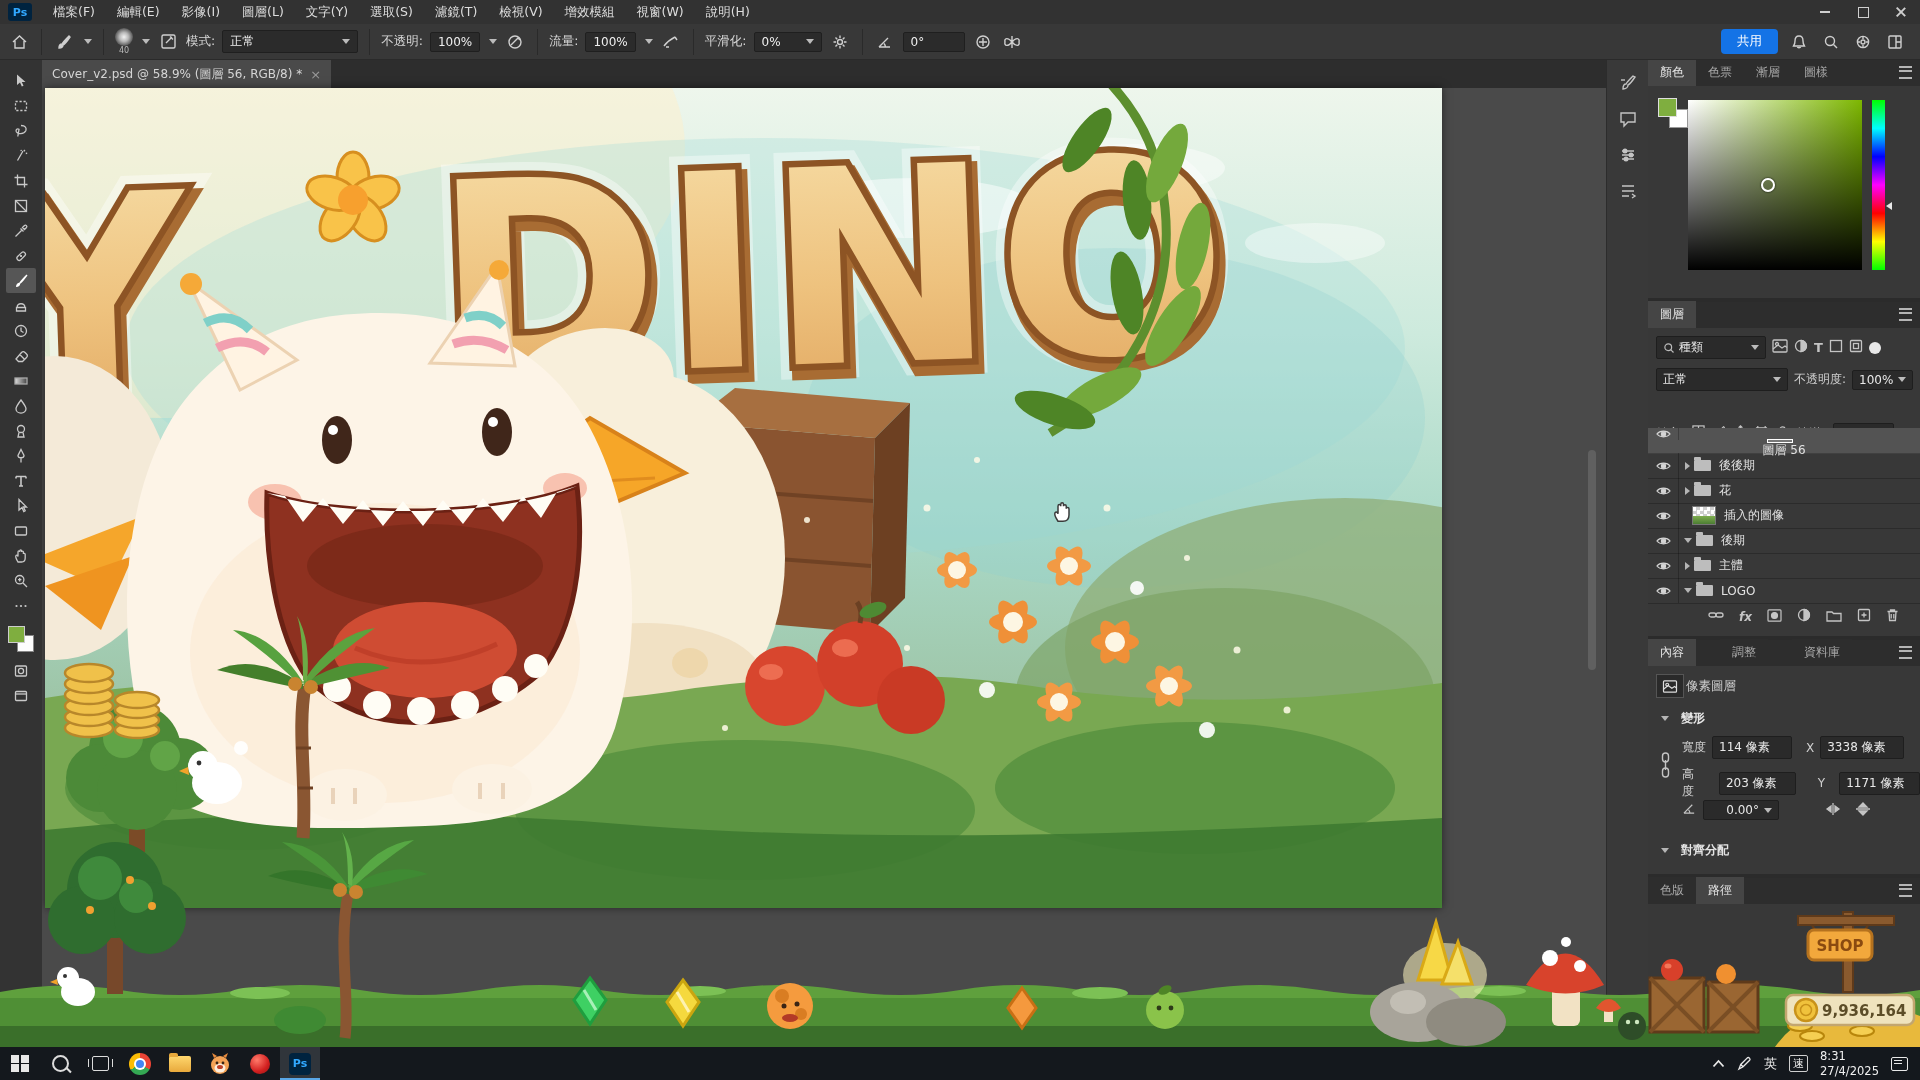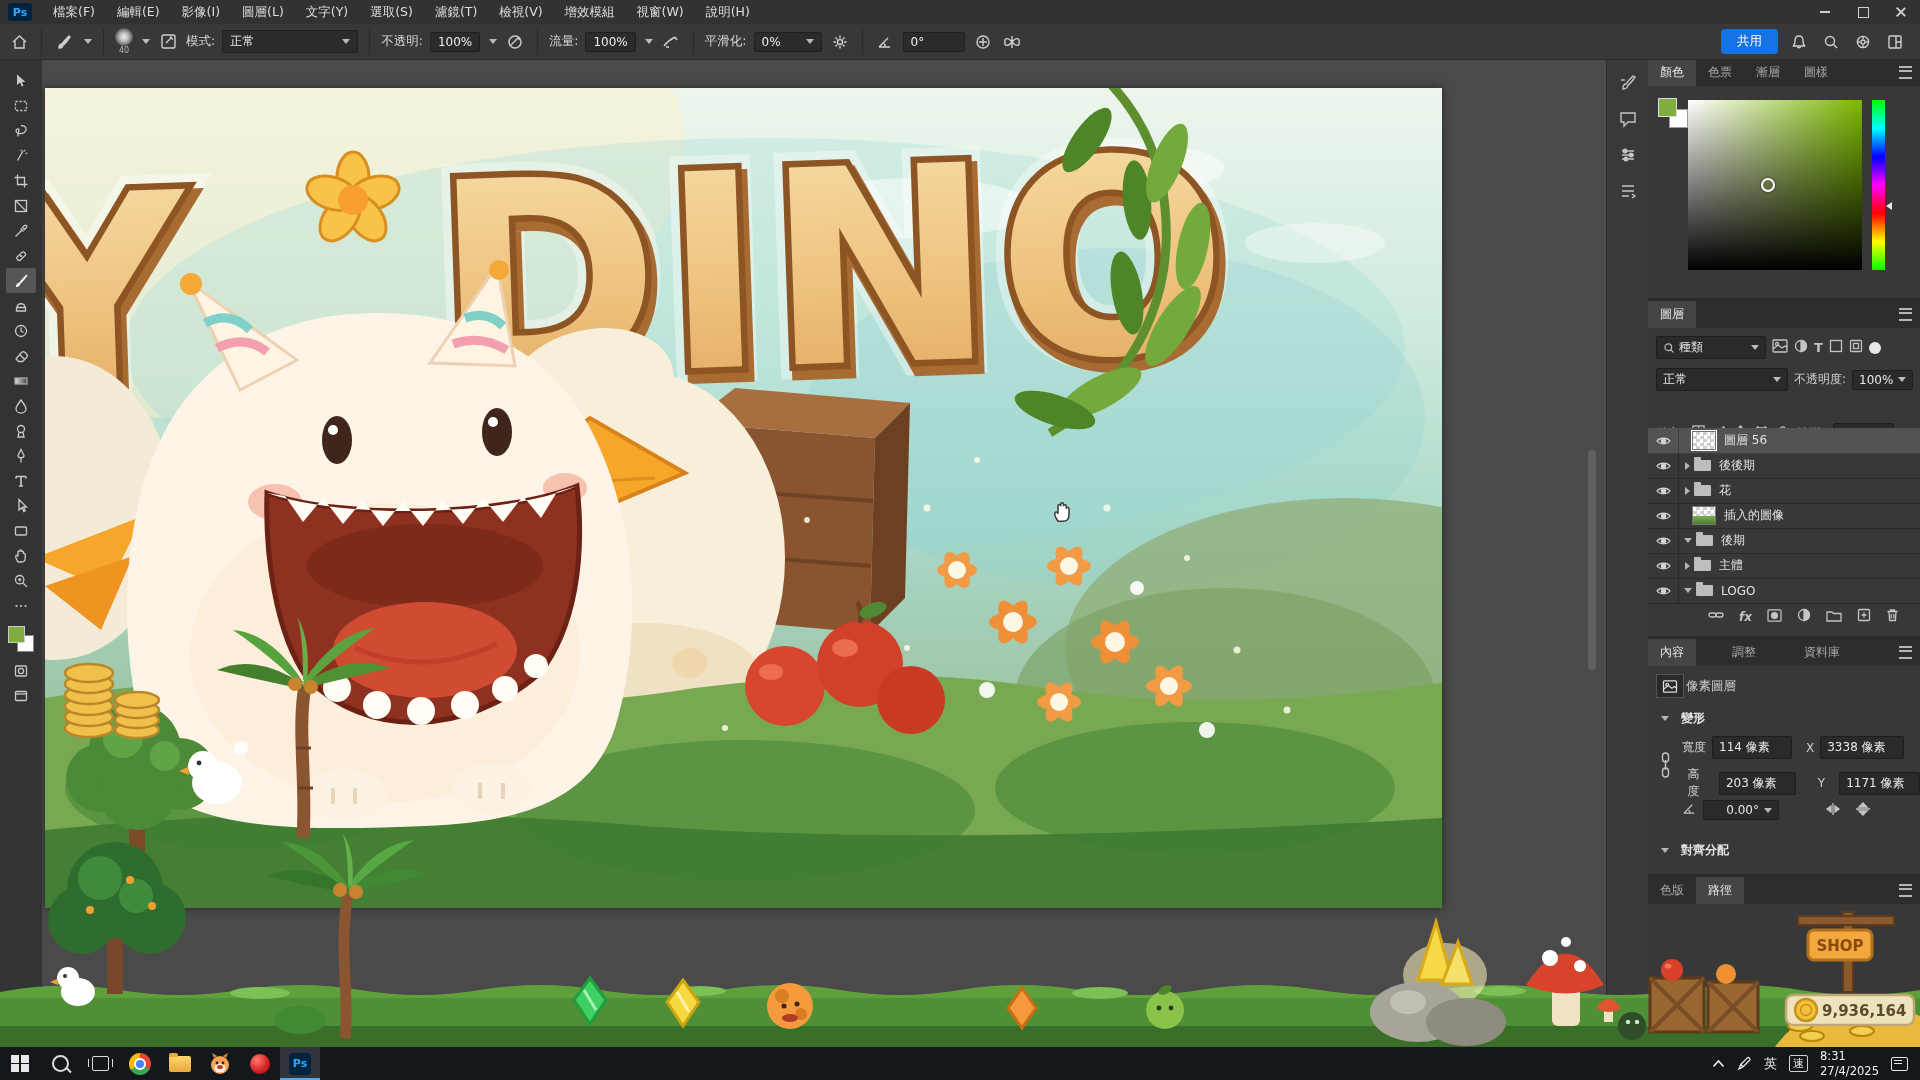--- a/index.html
+++ b/index.html
@@ -70,21 +70,21 @@
     background:linear-gradient(to top,#000,rgba(0,0,0,0)),linear-gradient(to right,#fff,#7db700);}
   .grad-marker{position:absolute;width:10px;height:10px;border:2px solid #fff;border-radius:50%;box-shadow:0 0 2px #000;}
   #hue-bar{position:absolute;left:224px;top:40px;width:13px;height:170px;
     background:linear-gradient(to bottom,#0f0,#0ff,#00f,#f0f,#f00,#ff0,#0f0);}
   .hue-marker{position:absolute;left:238px;width:0;height:0;border-top:4px solid transparent;border-bottom:4px solid transparent;border-right:6px solid #e8e8e8;}
   .fgsw{position:absolute;left:10px;top:38px;width:30px;height:30px;}
   .fgsw .b{position:absolute;right:0;bottom:0;width:17px;height:17px;background:#fff;border:1px solid #999;}
   .fgsw .f{position:absolute;left:0;top:0;width:17px;height:17px;background:#7fae3f;border:1px solid #ddd;}
   
   .lrow{position:absolute;left:0;width:272px;height:25px;display:flex;align-items:center;border-bottom:1px solid rgba(0,0,0,.22);}
-  .lrow.sel{background:#535353;}
+  .lrow.sel{background:#535353;flex-direction:column;}
   .eyecell{width:30px;display:flex;justify-content:center;border-right:1px solid rgba(0,0,0,.25);align-self:stretch;align-items:center;}
   .tri-r{width:0;height:0;border-left:5px solid #b5b5b5;border-top:4px solid transparent;border-bottom:4px solid transparent;margin:0 4px 0 6px;}
   .tri-d{width:0;height:0;border-top:5px solid #b5b5b5;border-left:4px solid transparent;border-right:4px solid transparent;margin:0 4px 0 5px;}
   .noexp{width:13px;}
   .folder-ico{width:17px;height:11px;background:#bdbdbd;border-radius:1px;position:relative;margin-right:8px;}
   .folder-ico::before{content:'';position:absolute;top:-3px;left:0;width:7px;height:3px;background:#bdbdbd;border-radius:1px 1px 0 0;}
   .checker{width:22px;height:17px;background:repeating-conic-gradient(#cfcfcf 0% 25%,#ffffff 0% 50%) 0 0/7px 7px;margin-right:8px;border:1px solid #777;}
   .checker.sel{outline:1.5px solid #fff;}
   .thumb-img{position:relative;overflow:hidden;}
   .thumb-img::after{content:'';position:absolute;left:0;bottom:0;width:100%;height:45%;background:linear-gradient(#7fae4f,#4c7d33);}
@@ -397,20 +397,26 @@
       </div>
     <div class="tool">
         <svg width="16" height="16" viewBox="0 0 16 16">
           <rect x="2.5" y="3.5" width="11" height="9" rx="1"></rect>
           <path d="M2.5 6 H13.5"></path>
         </svg>
       </div>
   </div>
 
   <div id="docarea" class="abs">
+    <div id="tabbar">
+      <div class="doctab">
+        <span>Cover_v2.psd @ 58.9% (圖層 56, RGB/8) *</span>
+        <span class="tabclose">×</span>
+      </div>
+    </div>
 
     <div id="canvas">
       <svg width="1397" height="820" viewBox="0 0 1397 820">
         <defs>
           <linearGradient id="sky" x1="0" y1="0" x2="0" y2="1">
             <stop offset="0" stop-color="#eef6ec"></stop>
               <stop offset=".3" stop-color="#cdeadd"></stop>
             <stop offset=".55" stop-color="#a9d8c6"></stop>
               <stop offset=".78" stop-color="#9cc2a2"></stop>
             <stop offset="1" stop-color="#8db188"></stop>
@@ -893,21 +899,21 @@
     <div class="prow" style="top:676px;left:34px;gap:6px;">
       <span class="plabel">寬度</span>
       <div class="pfield" style="width:66px;">
           <span>114 像素</span>
         </div>
       <span class="plabel" style="margin-left:8px;">X</span>
       <div class="pfield" style="width:70px;">
           <span>3338 像素</span>
         </div>
     </div>
-    <div class="prow" style="top:706px;left:34px;gap:14px;text-align:center;">
+    <div class="prow" style="top:706px;left:34px;gap:14px;">
       <span class="plabel">高度</span>
       <div class="pfield" style="width:66px;">
           <span>203 像素</span>
         </div>
       <span class="plabel" style="margin-left:8px;">Y</span>
       <div class="pfield" style="width:70px;">
           <span>1171 像素</span>
         </div>
     </div>
     <div class="prow" style="top:740px;left:34px;gap:6px;">

